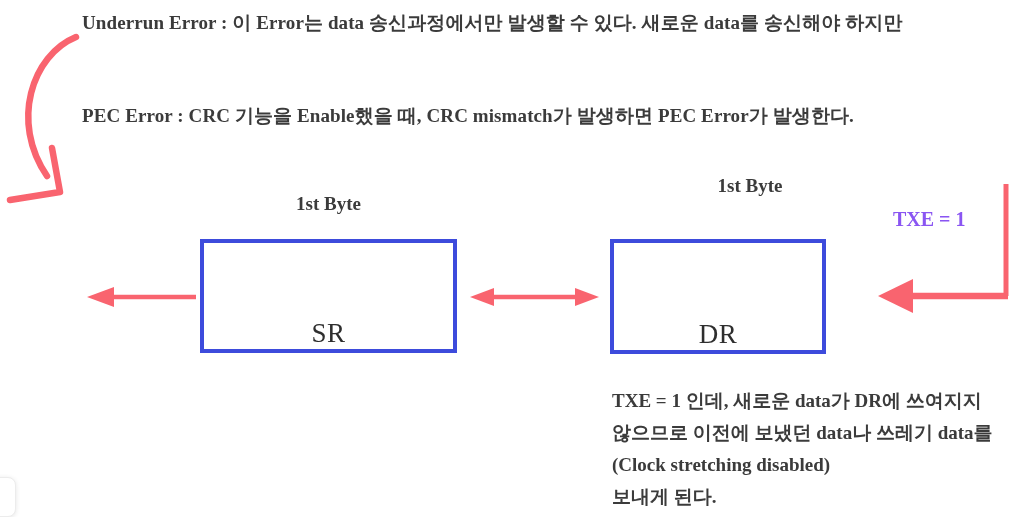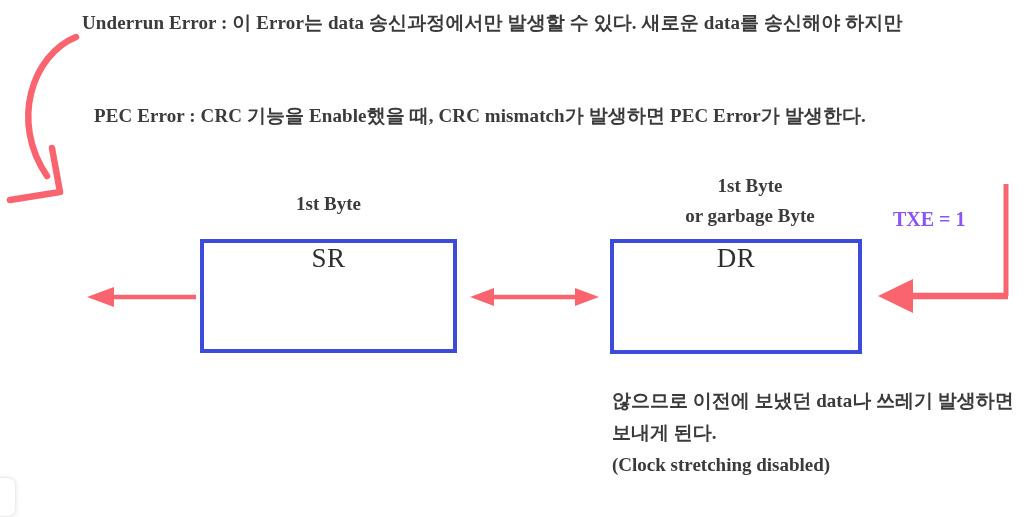--- a/index.html
+++ b/index.html
@@ -9,32 +9,32 @@
     --ink:#3b3b3b;
   }
   html,body{margin:0;padding:0;background:#ffffff;}
   .canvas{
     position:relative;width:1024px;height:517px;overflow:hidden;background:#ffffff;
     font-family:Liberation Serif, serif;color:var(--ink);
   }
   .arrows{position:absolute;left:0;top:0;width:1024px;height:517px;pointer-events:none;}
   .para{position:absolute;font-size:19px;font-weight:700;line-height:28px;letter-spacing:0.1px;white-space:nowrap;}
   .p-underrun{left:82px;top:9px;}
-  .p-pec{left:82px;top:102px;margin-left:12px;}
+  .p-pec{left:82px;top:102px;}
   .caption{position:absolute;font-size:19px;font-weight:700;text-align:center;line-height:30px;white-space:nowrap;}
   .cap-sr{left:200px;top:189px;width:257px;}
   .cap-dr{left:615px;top:171px;width:270px;}
   .txe{position:absolute;left:893px;top:208px;font-size:20px;font-weight:700;color:var(--purple);white-space:nowrap;}
   .box{
     position:absolute;box-sizing:border-box;border:4px solid var(--blue);background:#ffffff;
-    display:flex;align-items:flex-start;justify-content:center;
+    display:flex;align-items:flex-end;justify-content:center;
     font-size:27px;font-weight:500;color:#2e2e2e;letter-spacing:0.5px;
   }
   .box-sr{left:200px;top:239px;width:257px;height:114px;}
-  .box-dr{left:610px;top:239px;width:252px;height:115px;}
+  .box-dr{left:610px;top:239px;width:216px;height:115px;}
   .note{position:absolute;left:612px;top:385px;font-size:19px;font-weight:700;line-height:32px;white-space:nowrap;}
   .corner-card{
     position:absolute;left:-14px;top:477px;width:28px;height:38px;background:#ffffff;
     border:1px solid #ececec;border-radius:8px;box-shadow:0 1px 5px rgba(0,0,0,0.10);
   }
 </style>
 </head>
 <body>
 
 <div class="canvas">
@@ -67,34 +67,34 @@
   <div class="para p-underrun">
     <div>Underrun Error : 이 Error는 data 송신과정에서만 발생할 수 있다. 새로운 data를 송신해야 하지만</div>
   </div>
 
   <div class="para p-pec">PEC Error : CRC 기능을 Enable했을 때, CRC mismatch가 발생하면 PEC Error가 발생한다.</div>
 
   <div class="caption cap-sr">1st Byte</div>
 
   <div class="caption cap-dr">
     <div>1st Byte</div>
-    <div>or garbage Byte</div>
   </div>
 
   <div class="txe">TXE = 1</div>
 
   <div class="box box-sr">
     <span>SR</span>
   </div>
 
   <div class="box box-dr">
     <span>DR</span>
   </div>
 
   <div class="note">
-    <div>않으므로 이전에 보냈던 data나 쓰레기 발생하면</div>
+    <div>TXE = 1 인데, 새로운 data가 DR에 쓰여지지</div>
+    <div>않으므로 이전에 보냈던 data나 쓰레기 data를</div>
+    <div>(Clock stretching disabled)</div>
     <div>보내게 된다.</div>
-    <div>(Clock stretching disabled)</div>
   </div>
 
   <div class="corner-card"></div>
 
 </div>
 
 </body></html>

